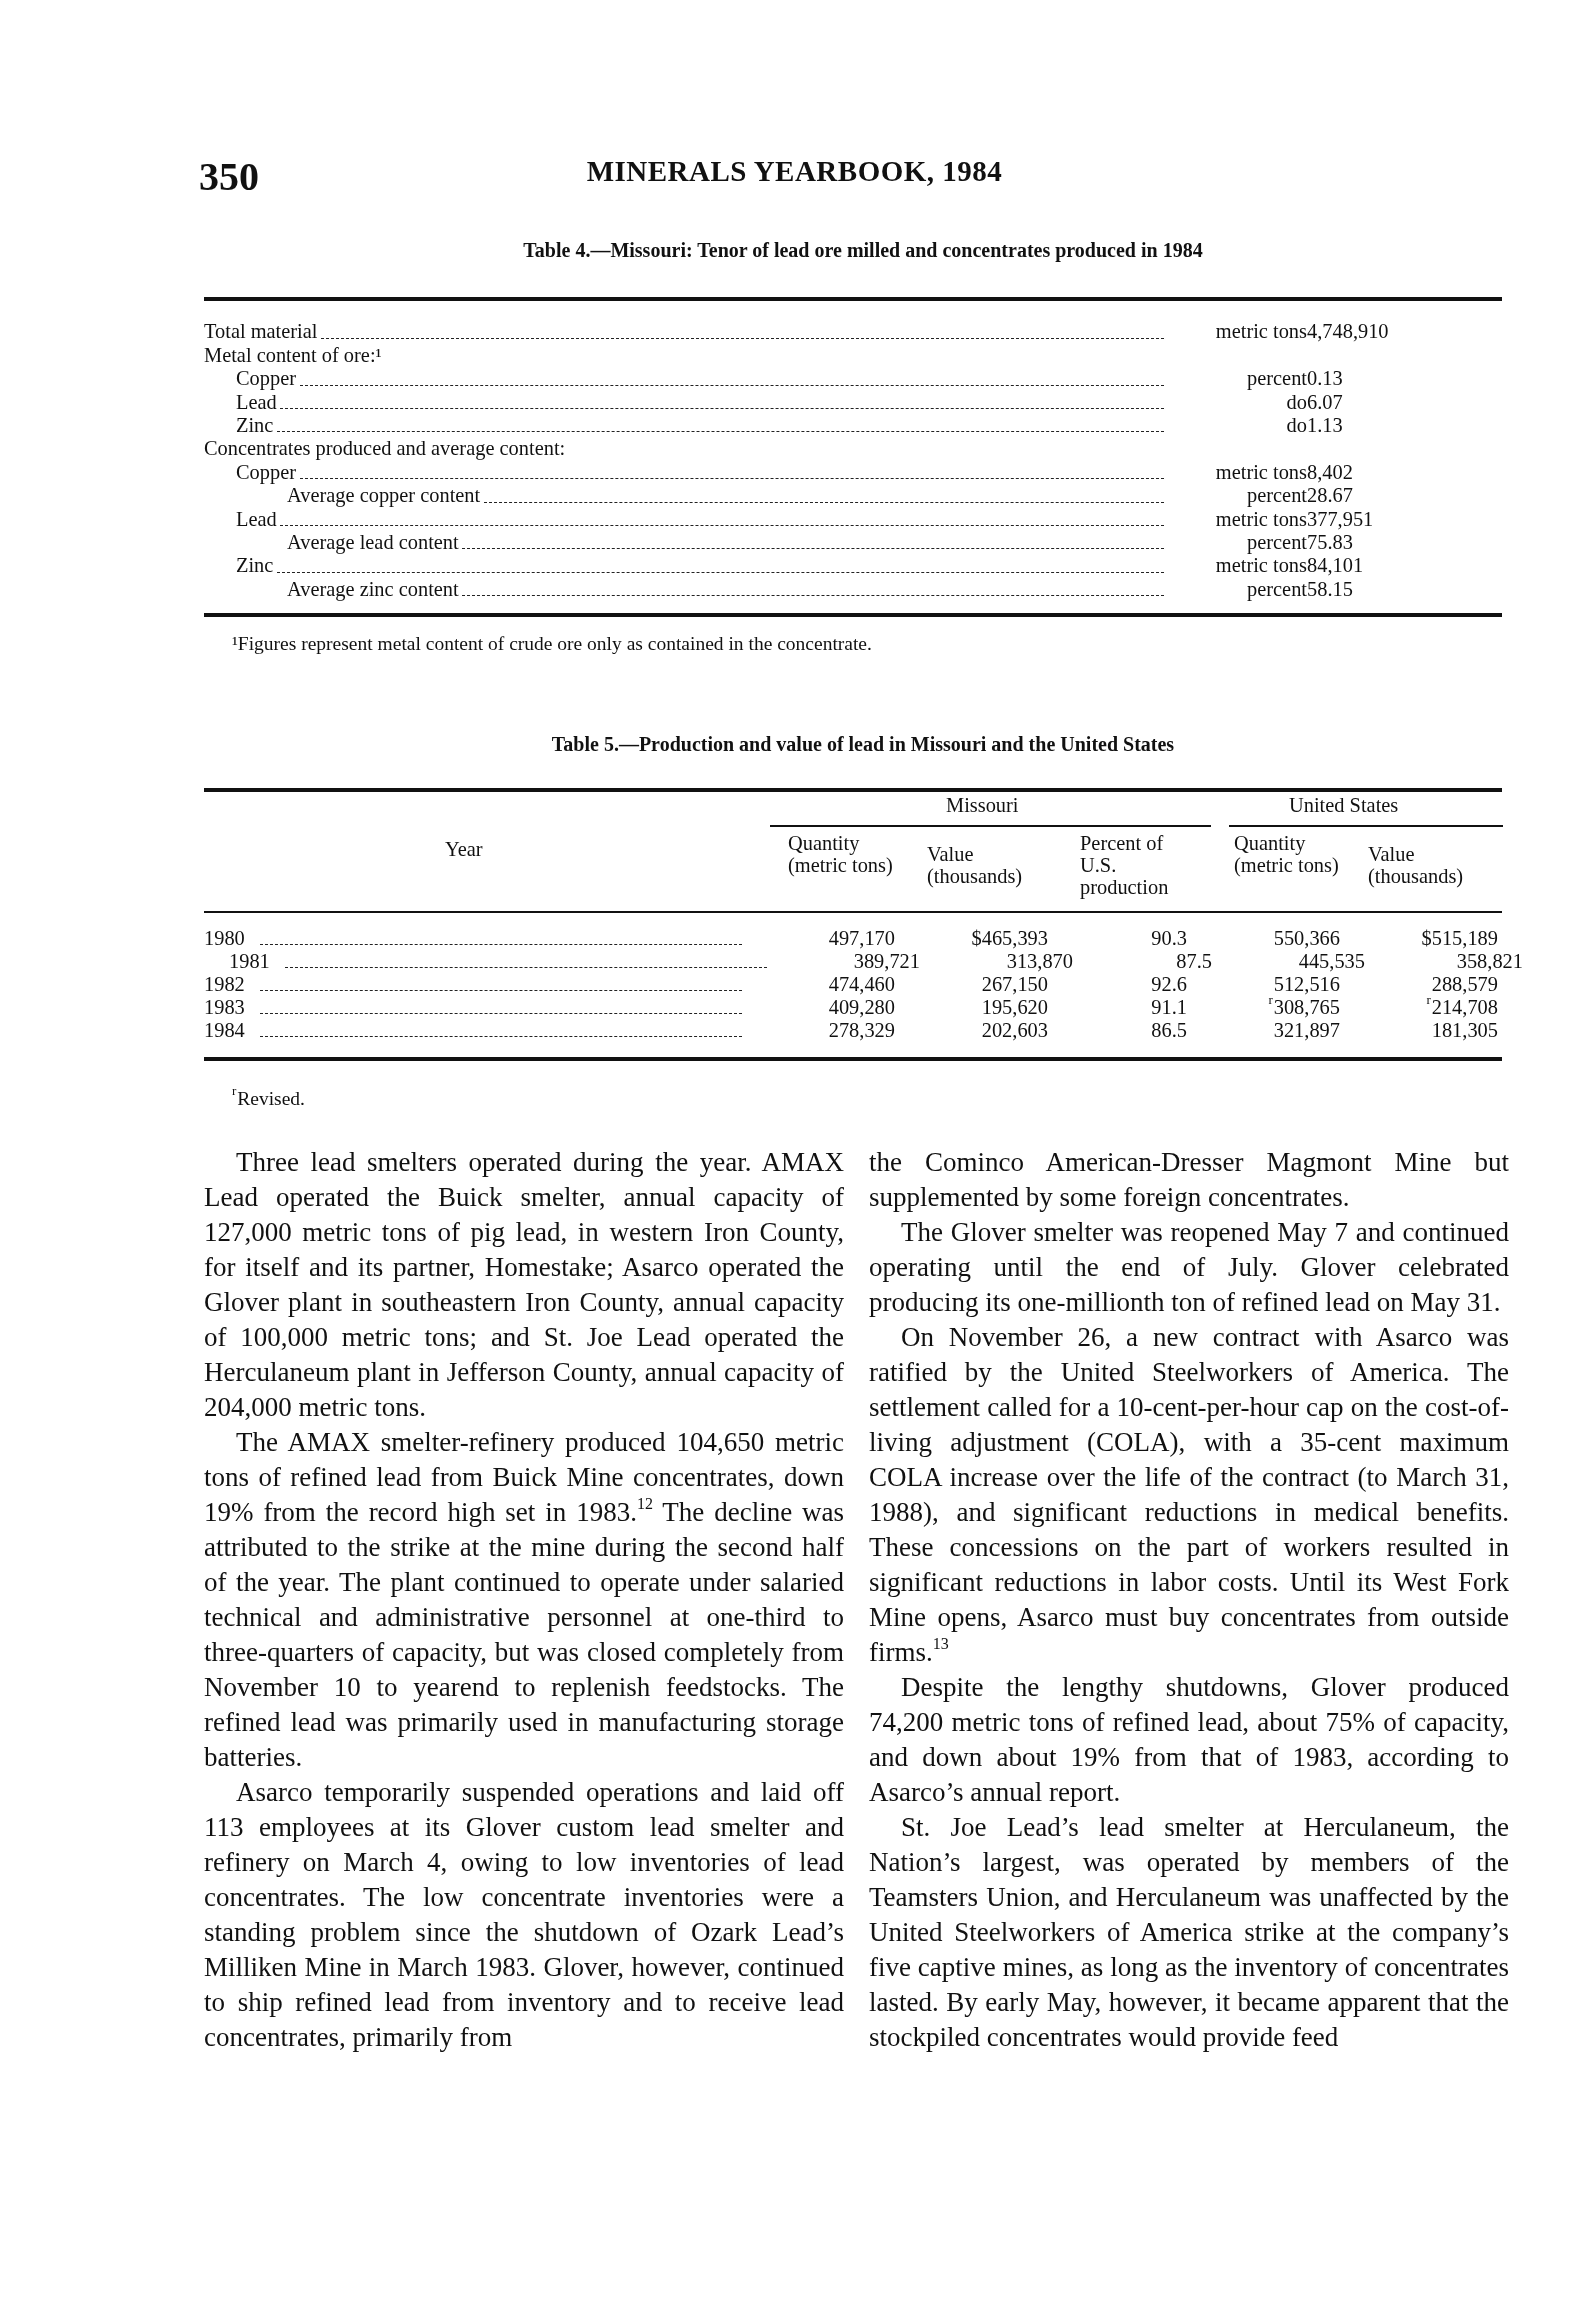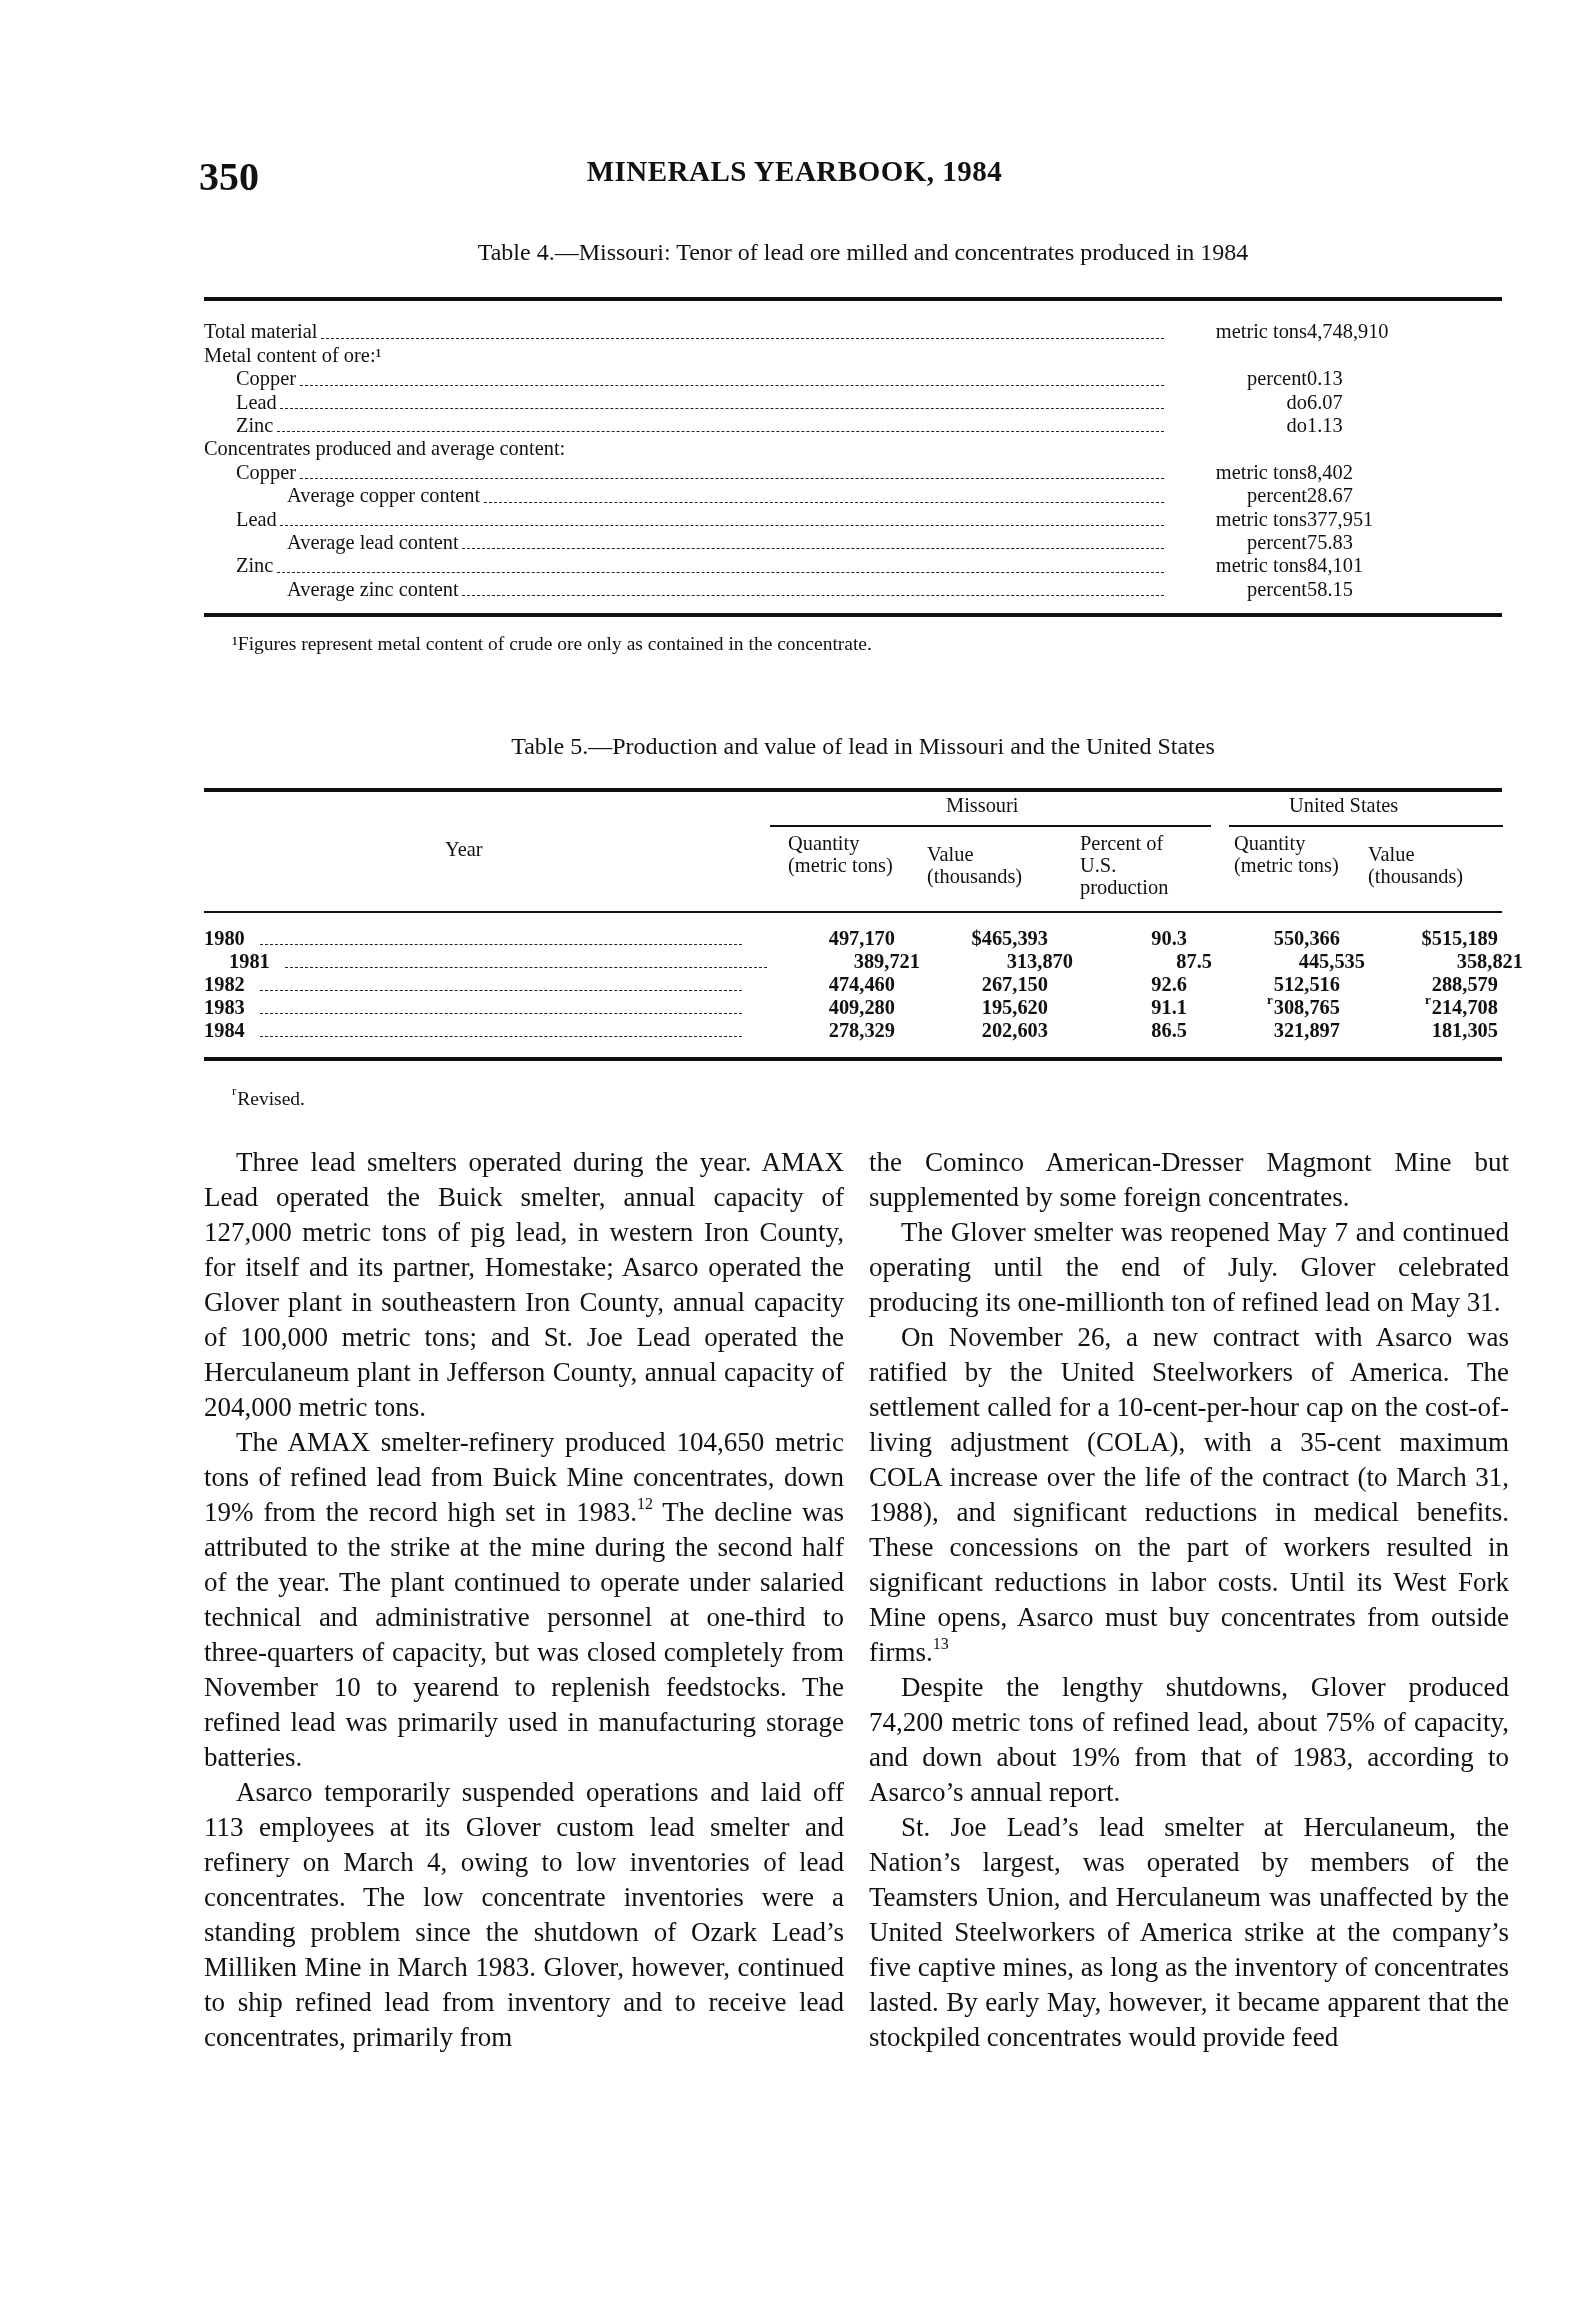--- a/index.html
+++ b/index.html
@@ -3,37 +3,37 @@
 <meta charset="utf-8">
 <style>
   html, body { margin: 0; padding: 0; background: #ffffff; }
   body {
     width: 1589px; height: 2546px; position: relative; overflow: hidden;
     font-family: "Liberation Serif", "DejaVu Serif", serif; color: #111;
   }
   .page-number { position: absolute; left: 199px; top: 153px; font-size: 40px; font-weight: bold; }
   .running-head { position: absolute; left: 0; width: 1589px; top: 155px; text-align: center; font-size: 29px; font-weight: bold; letter-spacing: 0.5px; }
 
-  .table-title { position: absolute; left: 195px; width: 1336px; text-align: center; font-size: 24px; font-weight: normal; }
+  .table-title { position: absolute; left: 195px; width: 1336px; text-align: center; font-size: 20px; font-weight: bold; }
   .rule-thick { position: absolute; left: 204px; width: 1298px; height: 3.7px; background: #111; }
   .rule-thin { position: absolute; height: 2.3px; background: #111; }
 
   .t4 { position: absolute; left: 204px; width: 1298px; top: 320px; font-size: 20.4px; font-family: Liberation Serif, serif; }
   .t4-row { display: flex; align-items: flex-end; height: 23.4px; }
   .t4-label { white-space: nowrap; }
   .t4-dots { flex: 1; border-bottom: 1.9px dashed #222; margin: 0 3.7px 4.6px 3.7px; height: 0; }
   .t4-unit { white-space: nowrap; width: 139px; text-align: right; }
   .t4-value { width: 195px; white-space: nowrap; }
   .indent1 { padding-left: 32px; }
   .indent2 { padding-left: 83px; margin-top: 24px; }
 
   .footnote { position: absolute; left: 232px; font-size: 19.5px; }
 
   .t5-head { position: absolute; font-size: 20.4px; line-height: 22px; }
-  .t5-row { position: absolute; left: 204px; width: 1298px; height: 23px; font-size: 20.4px; display: flex; align-items: flex-end; font-weight: bold; }
+  .t5-row { position: absolute; left: 204px; width: 1298px; height: 23px; font-size: 20.4px; display: flex; align-items: flex-end; }
   .t5-year { width: 56px; }
   .t5-dots { width: 482px; border-bottom: 1.9px dashed #222; margin-bottom: 4.6px; }
   .t5-cell { text-align: right; white-space: nowrap; }
   sup.rev { font-size: 13px; vertical-align: 10.2px; margin-right: 0.9px; }
 
   .column { position: absolute; top: 1145px; width: 640px; font-size: 27px; line-height: 35px; text-align: justify; }
   .column p { margin: 0; text-indent: 32px; }
   .column p.cont { text-indent: 0; }
   sup.fn { font-size: 16px; vertical-align: 12px; line-height: 0; }
 </style>

